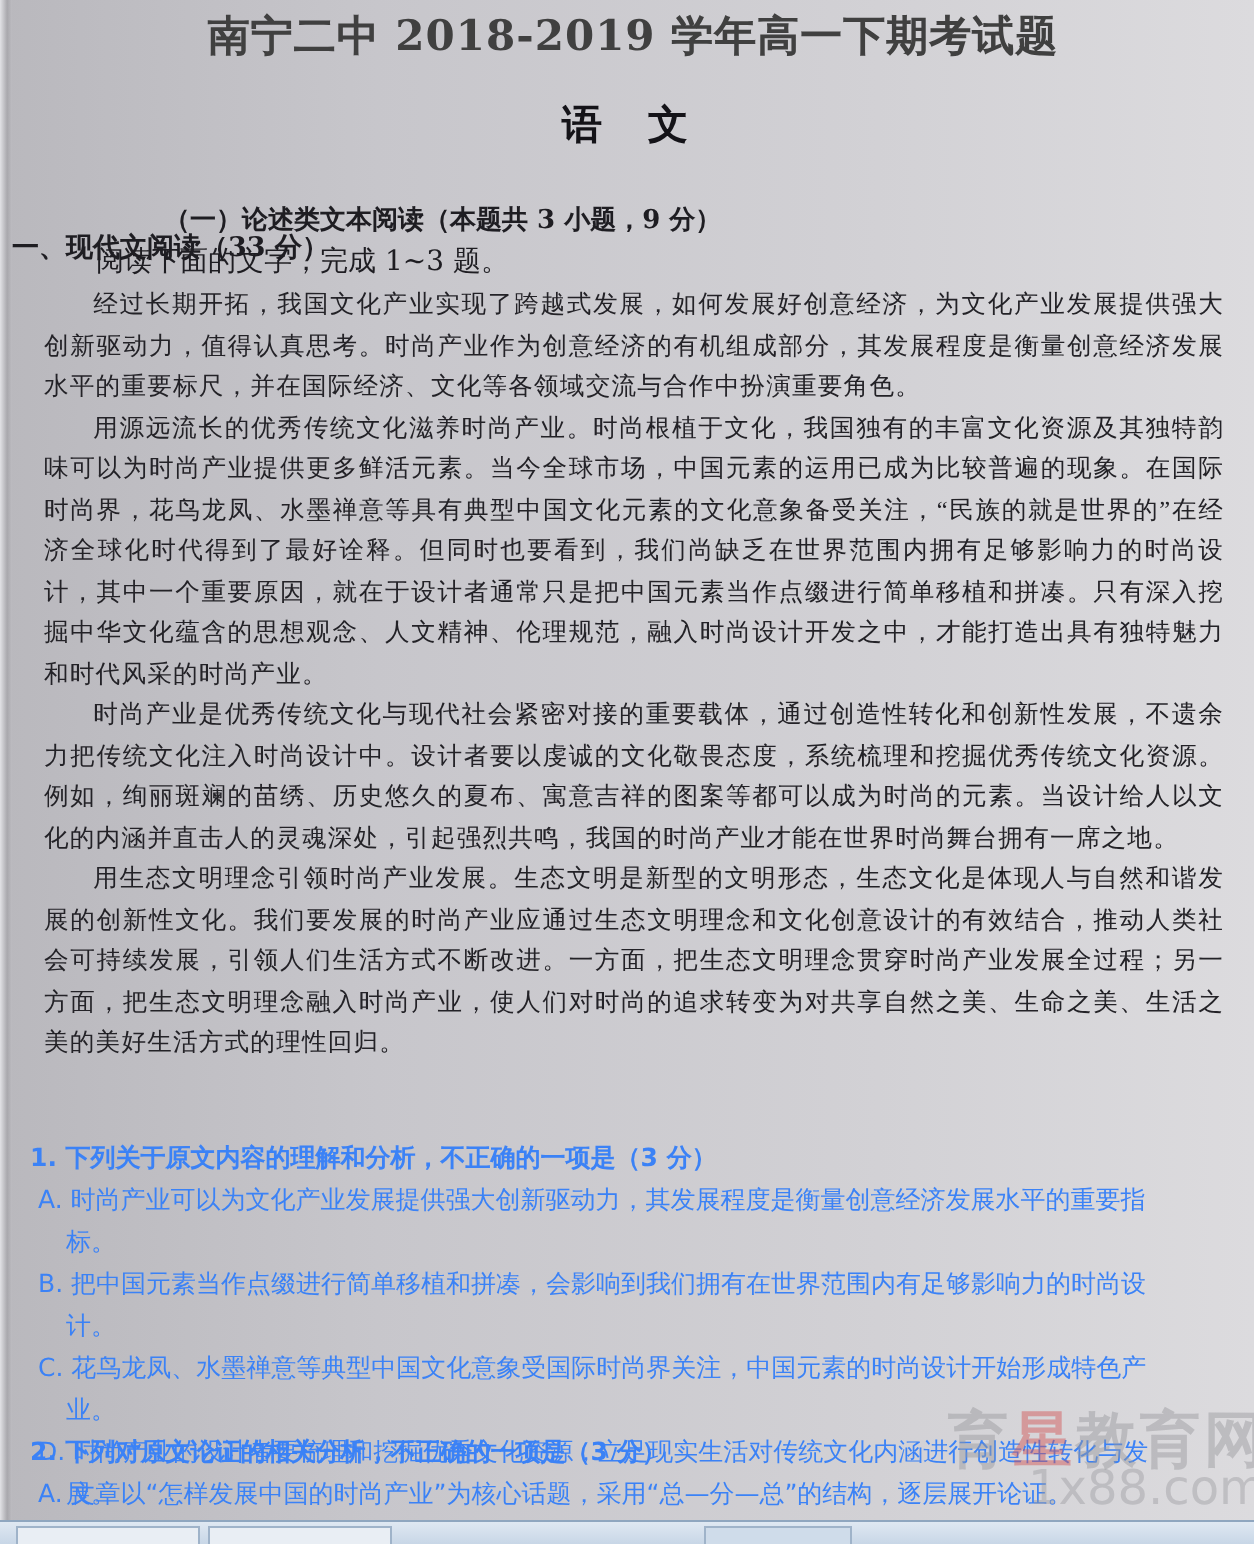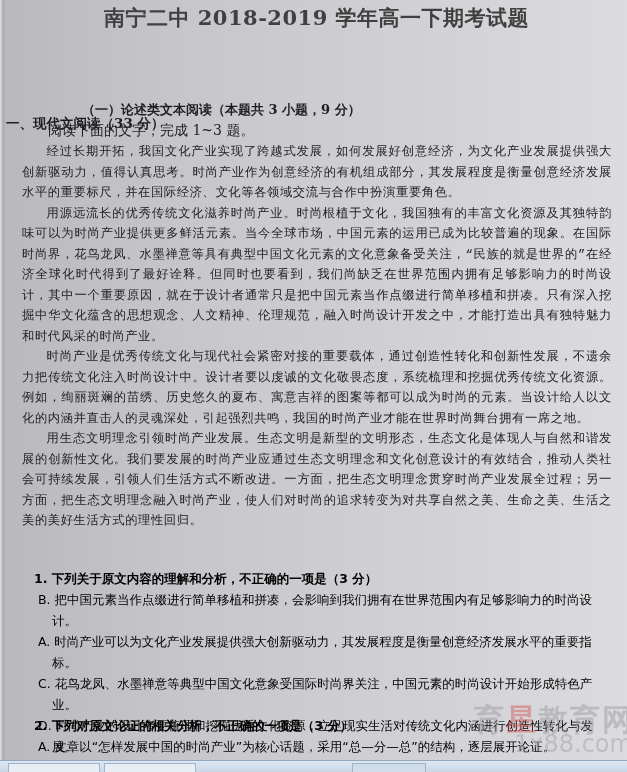--- a/index.html
+++ b/index.html
@@ -20,28 +20,28 @@
     .subject {
       position: absolute; top: 49px; left: 0; width: 621px; text-align: center;
       font-size: 20px; font-weight: bold; letter-spacing: 8px; color: #141318;
     }
     .sec1 { position: absolute; top: 80px; left: 0; font-size: 13.5px; font-weight: bold; margin-top: 35px; }
     .sec2 { position: absolute; top: 101px; left: 28px; font-size: 13px; font-weight: bold; margin-left: 48px; }
     .instr { position: absolute; top: 122px; left: 42px; font-size: 14px; }
     .body-text {
       position: absolute; left: 16px; width: 590px;
       font-size: 12.3px; line-height: 20.5px; text-align: justify;
-      font-family: Liberation Mono, monospace; letter-spacing: 0.6px; color: #232227;
+      font-family: Liberation Serif, serif; letter-spacing: 0.6px; color: #232227;
     }
     .p { text-indent: 2em; margin: 0; }
     .source { position: absolute; top: 549px; left: 212px; font-size: 12.5px; font-weight: bold;
       font-family: "DejaVu Sans", sans-serif; }
-    .q { position: absolute; left: 28px; width: 580px;
+    .q { position: absolute; left: 9px; width: 580px;
       font-family: "DejaVu Sans", "Liberation Sans", sans-serif; font-size: 12.5px; font-weight: bold;
-      line-height: 21px; color: #000000; }
+      line-height: 21px; color: #3b82f6; }
     .opt { padding-left: 18px; text-indent: -14px; margin: 0; font-weight: normal; }
     .watermark {
       position: absolute; left: 468px; top: 700px; width: 160px; height: 60px;
       font-family: "DejaVu Sans", sans-serif; pointer-events: none;
     }
     .wm-cn { font-size: 30px; font-weight: bold; color: rgba(150,150,155,0.45); letter-spacing: 2px; }
     .wm-cn .red { color: rgba(210,80,80,0.45); }
     .wm-url { position: absolute; top: 30px; left: 40px; font-size: 24px; color: rgba(150,150,155,0.4); }
     .taskbar {
       position: absolute; left: 0; top: 760px; width: 627px; height: 12px;
@@ -49,36 +49,37 @@
     }
     .tb-btn { position: absolute; top: 2px; height: 9px; border: 1px solid #9fb3c9; background: #e9eef4; }
   </style>
 </head>
 <body>
 
 <div class="edge-left"></div>
 
 <div class="page">
   <div class="title">南宁二中 2018-2019 学年高一下期考试题</div>
+  <div class="subject">语 文</div>
   <div class="sec1">一、现代文阅读（33 分）</div>
   <div class="sec2">（一）论述类文本阅读（本题共 3 小题，9 分）</div>
   <div class="instr">阅读下面的文字，完成 1~3 题。</div>
 
   <div class="body-text" style="top:142px;">
     <p class="p">经过长期开拓，我国文化产业实现了跨越式发展，如何发展好创意经济，为文化产业发展提供强大创新驱动力，值得认真思考。时尚产业作为创意经济的有机组成部分，其发展程度是衡量创意经济发展水平的重要标尺，并在国际经济、文化等各领域交流与合作中扮演重要角色。</p>
     <p class="p">用源远流长的优秀传统文化滋养时尚产业。时尚根植于文化，我国独有的丰富文化资源及其独特韵味可以为时尚产业提供更多鲜活元素。当今全球市场，中国元素的运用已成为比较普遍的现象。在国际时尚界，花鸟龙凤、水墨禅意等具有典型中国文化元素的文化意象备受关注，“民族的就是世界的”在经济全球化时代得到了最好诠释。但同时也要看到，我们尚缺乏在世界范围内拥有足够影响力的时尚设计，其中一个重要原因，就在于设计者通常只是把中国元素当作点缀进行简单移植和拼凑。只有深入挖掘中华文化蕴含的思想观念、人文精神、伦理规范，融入时尚设计开发之中，才能打造出具有独特魅力和时代风采的时尚产业。</p>
     <p class="p">时尚产业是优秀传统文化与现代社会紧密对接的重要载体，通过创造性转化和创新性发展，不遗余力把传统文化注入时尚设计中。设计者要以虔诚的文化敬畏态度，系统梳理和挖掘优秀传统文化资源。例如，绚丽斑斓的苗绣、历史悠久的夏布、寓意吉祥的图案等都可以成为时尚的元素。当设计给人以文化的内涵并直击人的灵魂深处，引起强烈共鸣，我国的时尚产业才能在世界时尚舞台拥有一席之地。</p>
     <p class="p">用生态文明理念引领时尚产业发展。生态文明是新型的文明形态，生态文化是体现人与自然和谐发展的创新性文化。我们要发展的时尚产业应通过生态文明理念和文化创意设计的有效结合，推动人类社会可持续发展，引领人们生活方式不断改进。一方面，把生态文明理念贯穿时尚产业发展全过程；另一方面，把生态文明理念融入时尚产业，使人们对时尚的追求转变为对共享自然之美、生命之美、生活之美的美好生活方式的理性回归。</p>
   </div>
 
 
   <div class="q" style="top:568px;">
     <div>1. 下列关于原文内容的理解和分析，不正确的一项是（3 分）</div>
+    <p class="opt">A. 时尚产业可以为文化产业发展提供强大创新驱动力，其发展程度是衡量创意经济发展水平的重要指标。</p>
     <p class="opt">B. 把中国元素当作点缀进行简单移植和拼凑，会影响到我们拥有在世界范围内有足够影响力的时尚设计。</p>
-    <p class="opt">A. 时尚产业可以为文化产业发展提供强大创新驱动力，其发展程度是衡量创意经济发展水平的重要指标。</p>
     <p class="opt">C. 花鸟龙凤、水墨禅意等典型中国文化意象受国际时尚界关注，中国元素的时尚设计开始形成特色产业。</p>
     <p class="opt">D. 时尚产业的设计者要梳理和挖掘优秀文化资源，立足现实生活对传统文化内涵进行创造性转化与发展。</p>
   </div>
 
   <div class="q" style="top:715px;">
     <div>2. 下列对原文论证的相关分析，不正确的一项是（3 分）</div>
     <p class="opt">A. 文章以“怎样发展中国的时尚产业”为核心话题，采用“总—分—总”的结构，逐层展开论证。</p>
     <p class="opt">B. 第三段运用举例论证的手法，三个典型事例证明了在时尚设计中融入中华优秀传统文化的可行性</p>
   </div>
 

